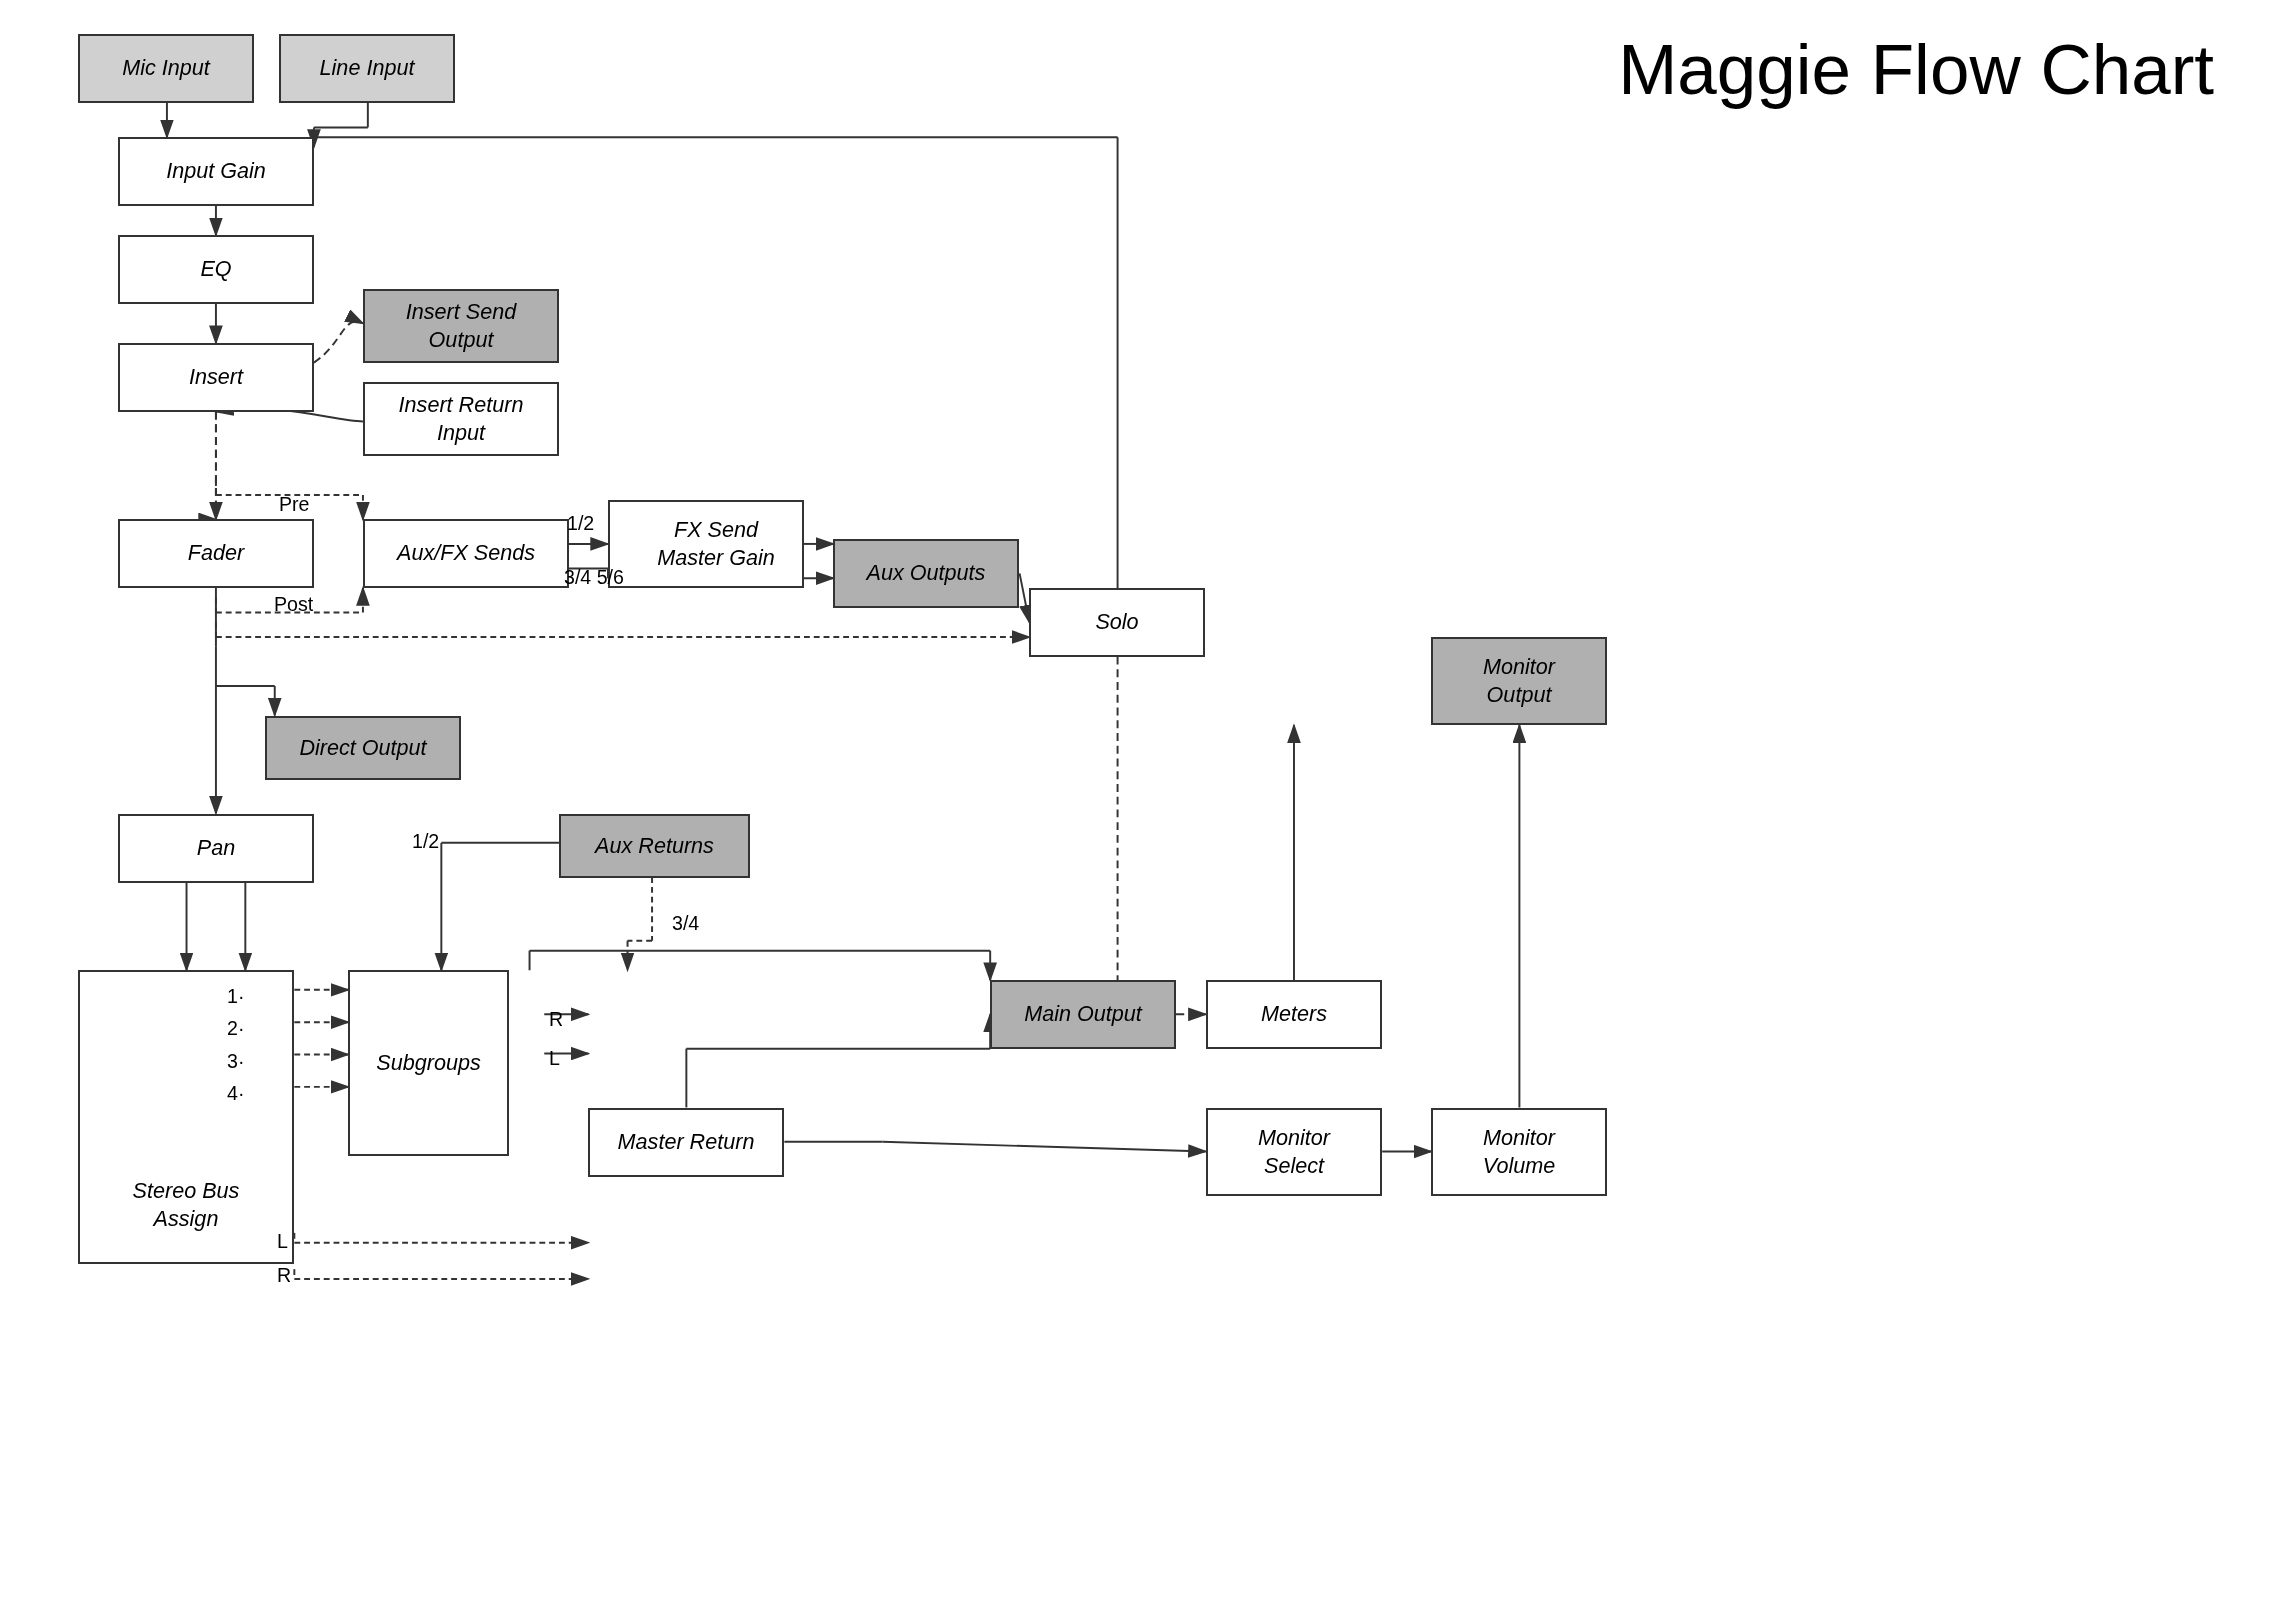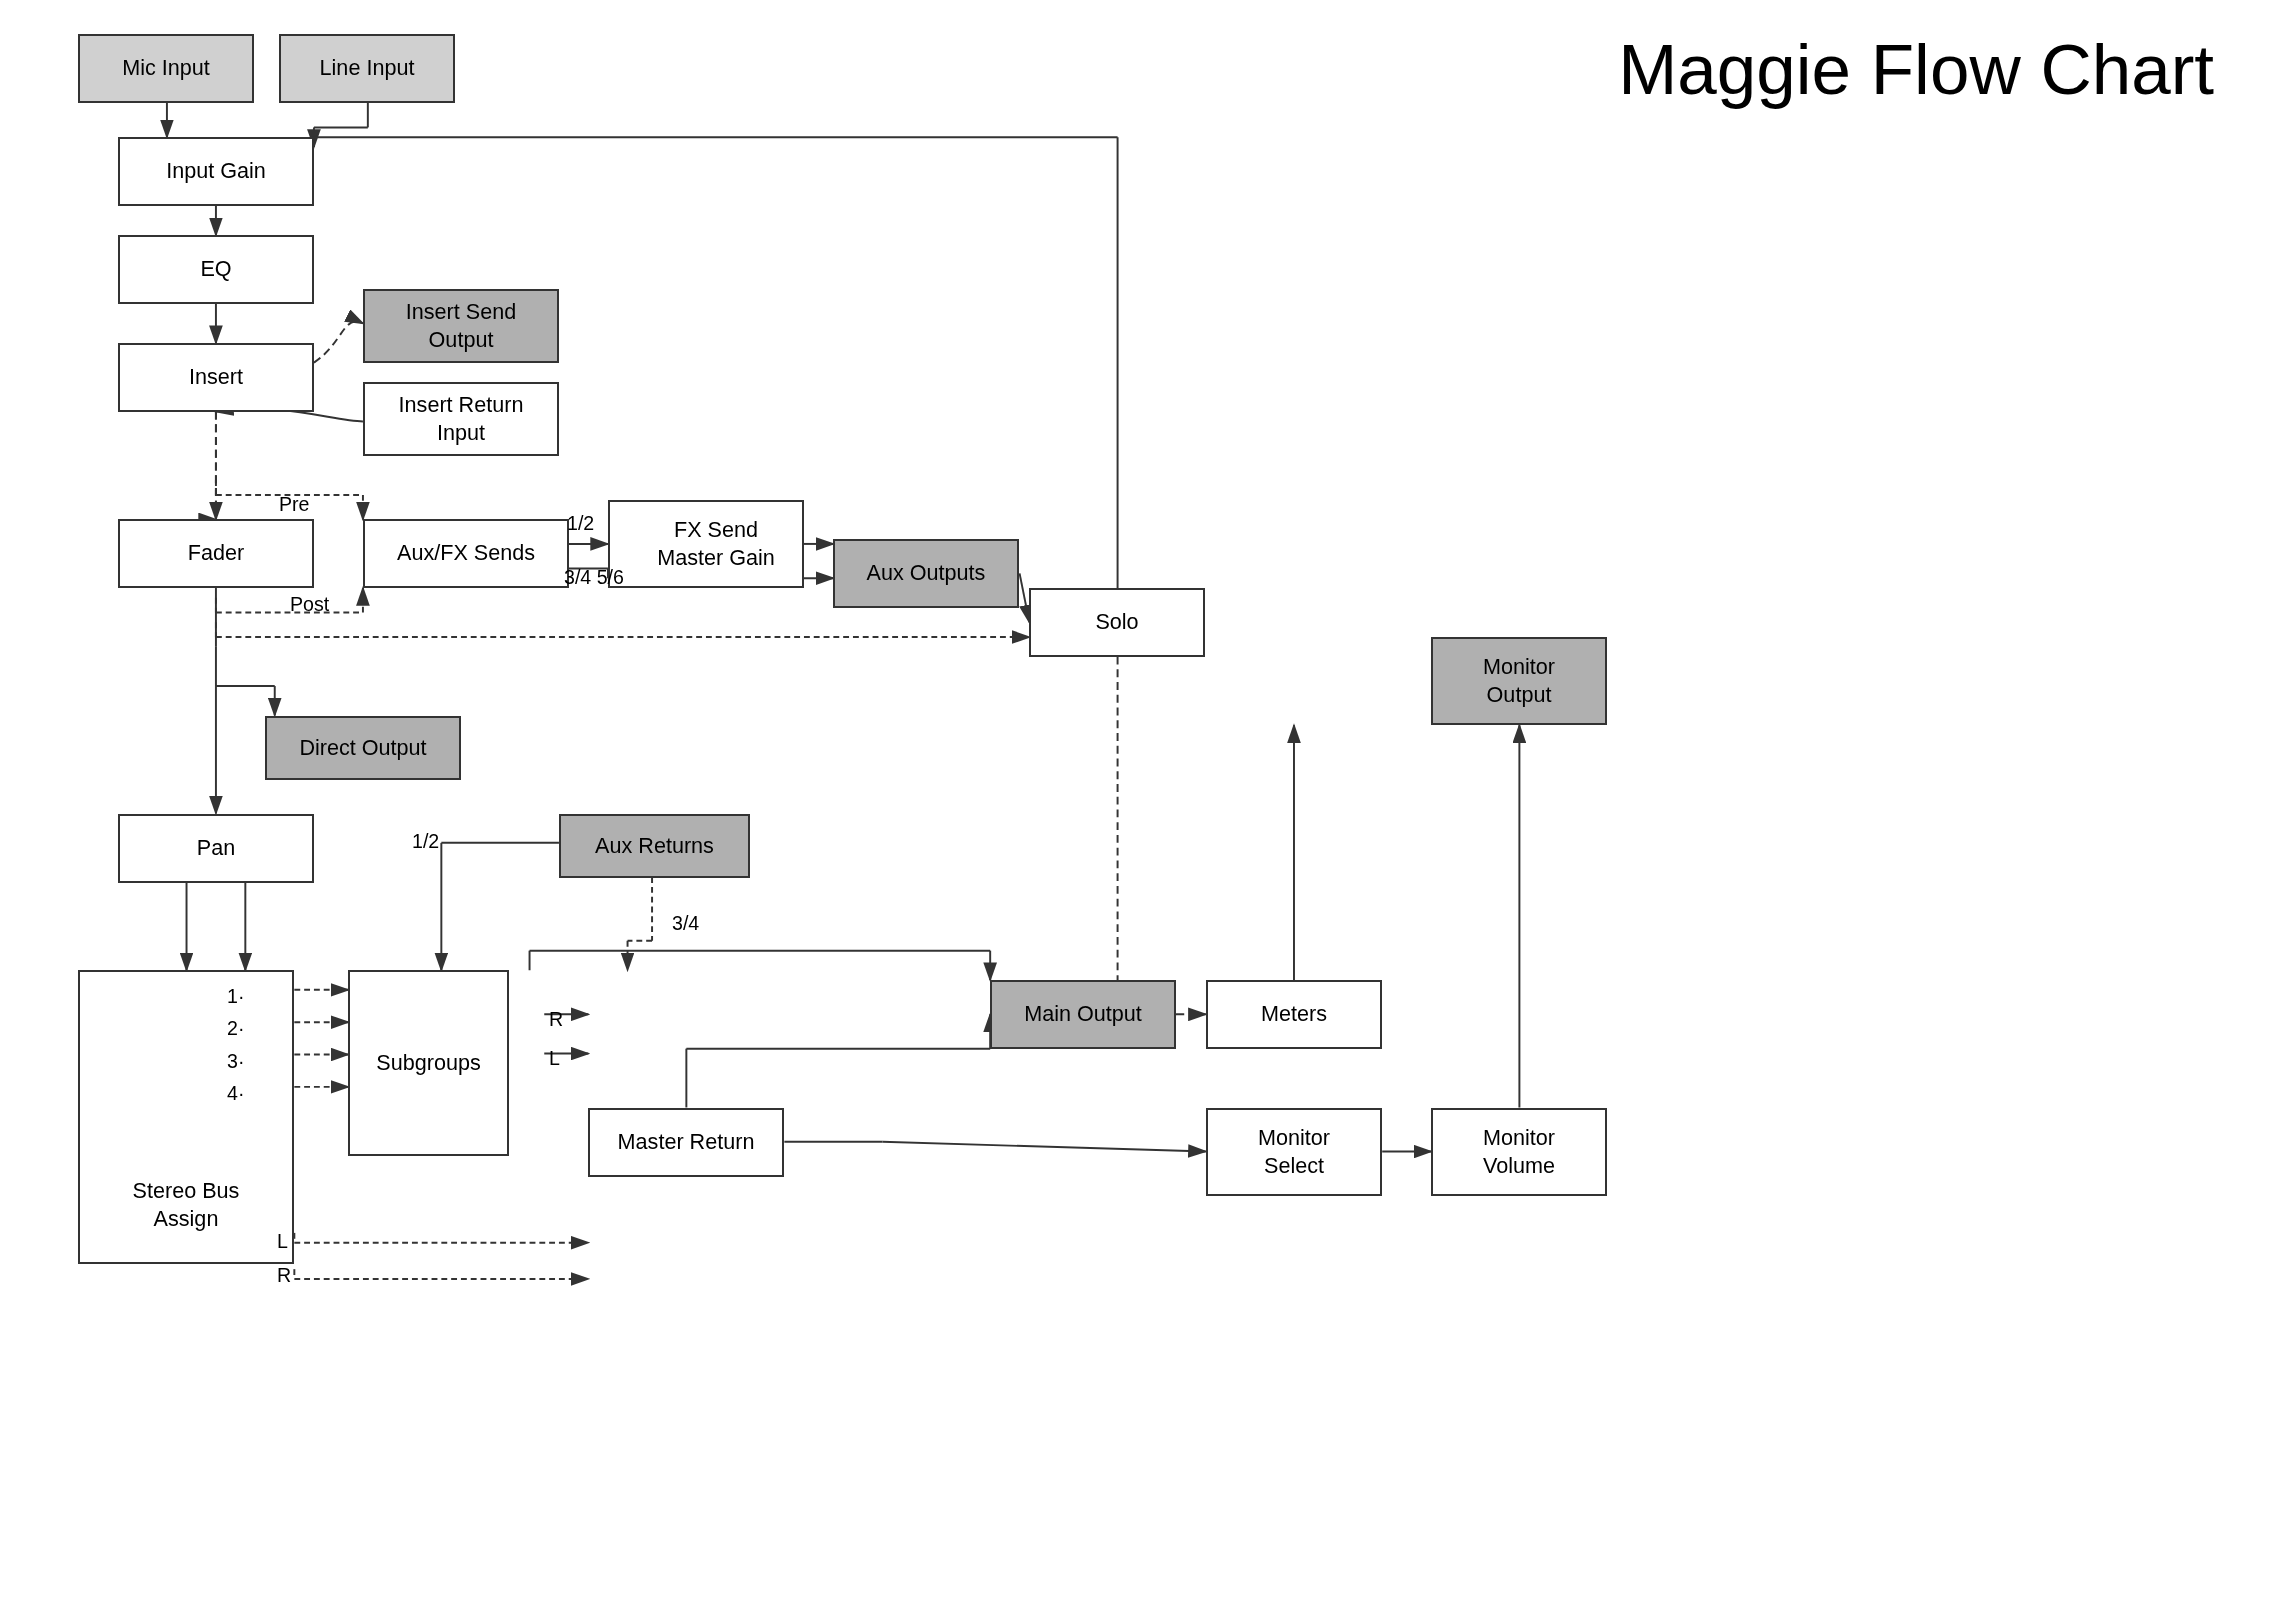--- a/index.html
+++ b/index.html
@@ -23,20 +23,21 @@
     .box {
       position: absolute;
       border: 2px solid #333;
       background: #fff;
       display: flex;
       align-items: center;
       justify-content: center;
       text-align: center;
       font-size: 21.6px;
       line-height: 1.3;
+      font-style: italic;
     }
     .box-gray {
       background: #b0b0b0;
     }
     .box-light-gray {
       background: #d0d0d0;
     }
     svg.flow-lines {
       position: absolute;
       top: 0; left: 0;
@@ -259,21 +260,21 @@
 </div>
 
 <div class="box box-gray" style="left:1431px;top:637px;width:176px;height:88px;">
   <span style="white-space:pre-line;">Monitor
 Output</span>
 </div>
 
 <h1 class="title">Maggie Flow Chart</h1>
 
 <span class="label-text" style="left:279px;top:493px;">Pre</span>
-<span class="label-text" style="left:274px;top:593px;margin-left:16px;">Post</span>
+<span class="label-text" style="left:274px;top:593px;">Post</span>
 <span class="label-text" style="left:567px;top:512px;">1/2</span>
 <span class="label-text" style="left:564px;top:566px;">3/4 5/6</span>
 <span class="label-text" style="left:412px;top:830px;">1/2</span>
 <span class="label-text" style="left:642px;top:912px;margin-left:30px;">3/4</span>
 <span class="label-text" style="left:227px;top:985px;">1·</span>
 <span class="label-text" style="left:227px;top:1017px;">2·</span>
 <span class="label-text" style="left:227px;top:1050px;">3·</span>
 <span class="label-text" style="left:227px;top:1082px;">4·</span>
 <span class="label-text" style="left:549px;top:1008px;">R</span>
 <span class="label-text" style="left:549px;top:1047px;">L</span>

